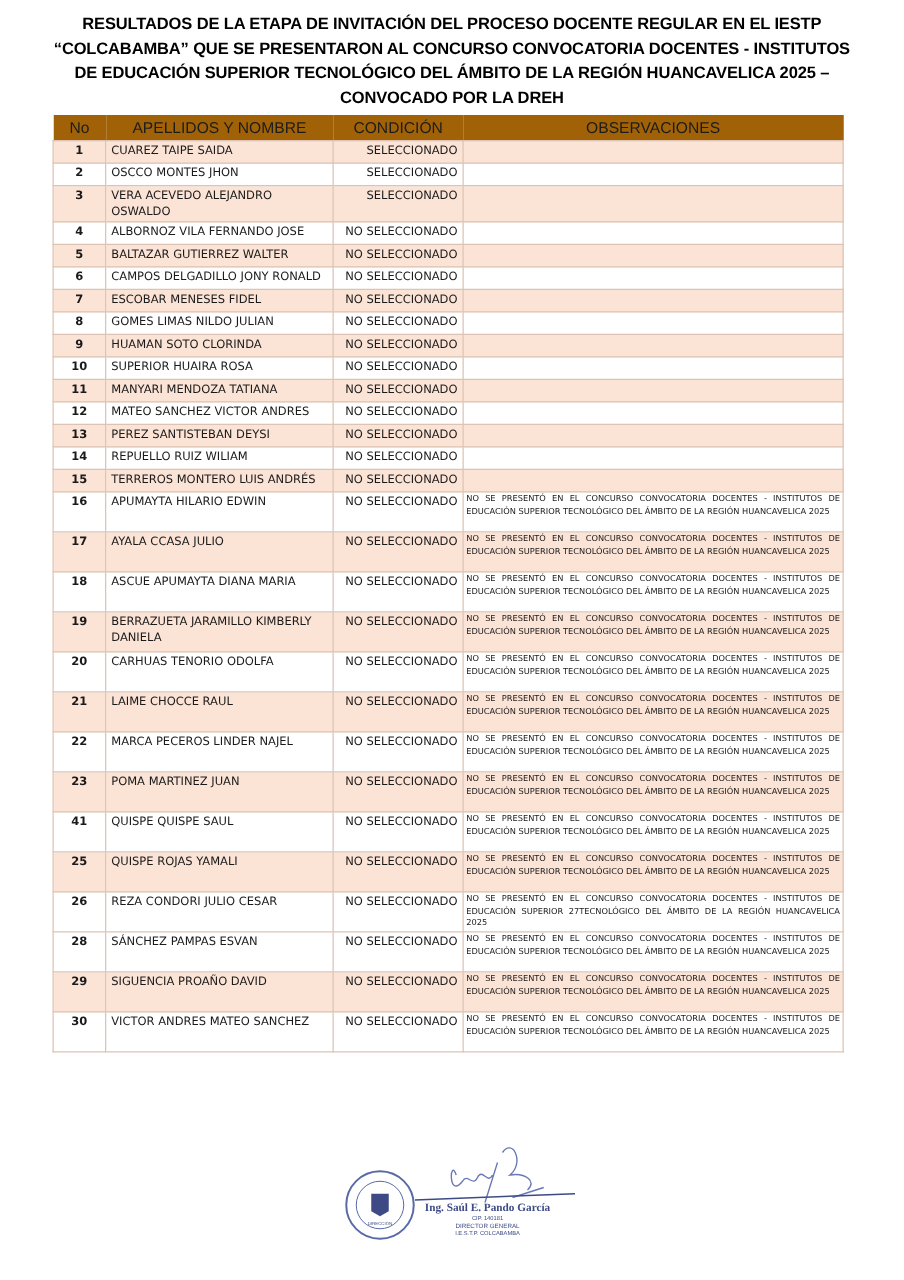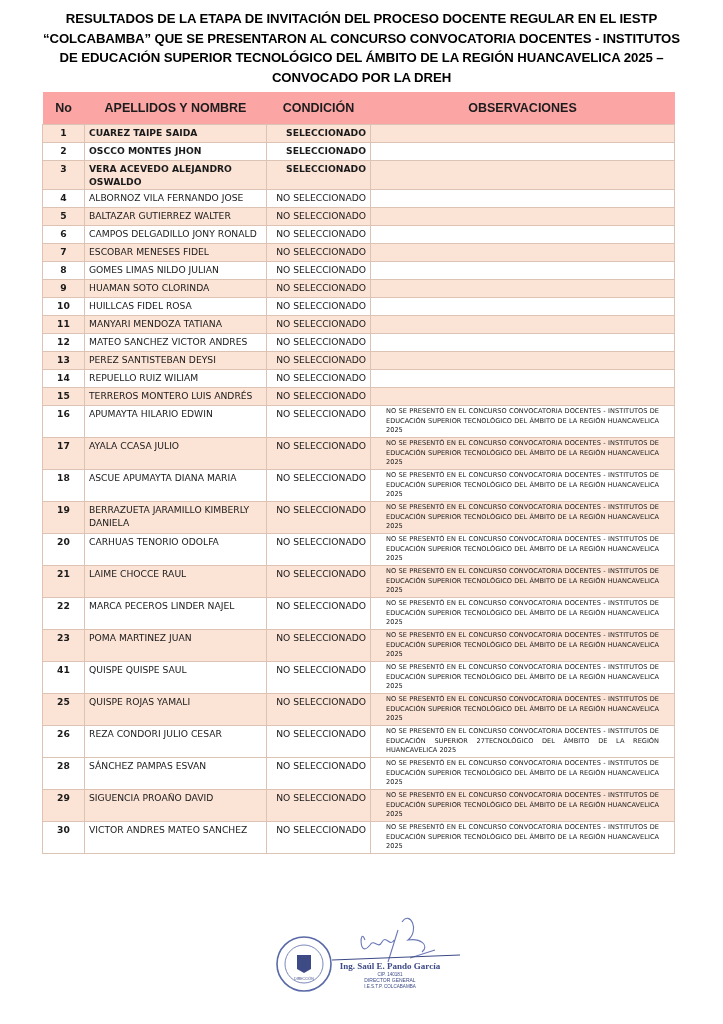--- a/index.html
+++ b/index.html
@@ -2,29 +2,29 @@
 <html><head>
 <meta charset="utf-8">
 <style>
   html, body { margin:0; padding:0; }
   body { width:723px; height:1024px; background:#ffffff; position:relative; overflow:hidden;
          font-family:"Liberation Sans", sans-serif; color:#1a1a1a; }
   .title { position:absolute; left:40px; top:9px; width:643px; text-align:center;
            font-weight:bold; font-size:13.2px; line-height:19.5px; color:#000000; letter-spacing:-0.1px; }
   table.res { position:absolute; left:42px; top:92px; width:632px; border-collapse:collapse;
               font-family:"DejaVu Sans", sans-serif; table-layout:fixed; }
-  table.res th { background:#fca5a5; color:#1c1c1c; font-weight:bold; font-size:12.5px;
-                 height:32px; padding:0; text-align:center; font-family:"Liberation Sans", sans-serif; }
+  table.res th { background:#a16207; color:#1c1c1c; font-weight:normal; font-size:12.5px;
+                 height:20px; padding:0; text-align:center; font-family:"Liberation Sans", sans-serif; }
   table.res td { border:1px solid #dcc3b4; font-size:9.2px; padding:1px 4px 1px 4px; vertical-align:top; line-height:13px; }
   table.res tr.odd td { background:#fbe3d6; }
   table.res tr.even td { background:#ffffff; }
   td.no { text-align:center; font-weight:bold; }
   td.cond { text-align:right; }
-  tr.sel td.name, tr.sel td.cond { font-weight:bold; }
-  td.obs { font-size:6.6px !important; line-height:9.6px !important; text-align:justify; padding:1px 15px !important; }
+  tr.sel td.name, tr.sel td.cond { font-weight:normal; }
+  td.obs { font-size:6.6px !important; line-height:9.6px !important; text-align:justify; padding:1px 2px !important; }
   tr.short td { height:15px; }
   tr.tall td { height:29px; }
   tr.mid td { height:24px; }
   .sig { position:absolute; left:270px; top:900px; width:200px; height:110px; }
 </style>
 </head>
 <body>
 
 <div class="title">RESULTADOS DE LA ETAPA DE INVITACIÓN DEL PROCESO DOCENTE REGULAR EN EL IESTP “COLCABAMBA” QUE SE PRESENTARON AL CONCURSO CONVOCATORIA DOCENTES - INSTITUTOS DE EDUCACIÓN SUPERIOR TECNOLÓGICO DEL ÁMBITO DE LA REGIÓN HUANCAVELICA 2025 – CONVOCADO POR LA DREH</div>
 
@@ -93,21 +93,21 @@
         <td class="obs"></td>
       </tr>
       <tr class="odd short">
         <td class="no">9</td>
         <td class="name">HUAMAN SOTO CLORINDA</td>
         <td class="cond">NO SELECCIONADO</td>
         <td class="obs"></td>
       </tr>
       <tr class="even short">
         <td class="no">10</td>
-        <td class="name">HUILLCAS FIDEL ROSA</td>
+        <td class="name">SUPERIOR HUAIRA ROSA</td>
         <td class="cond">NO SELECCIONADO</td>
         <td class="obs"></td>
       </tr>
       <tr class="odd short">
         <td class="no">11</td>
         <td class="name">MANYARI MENDOZA TATIANA</td>
         <td class="cond">NO SELECCIONADO</td>
         <td class="obs"></td>
       </tr>
       <tr class="even short">

